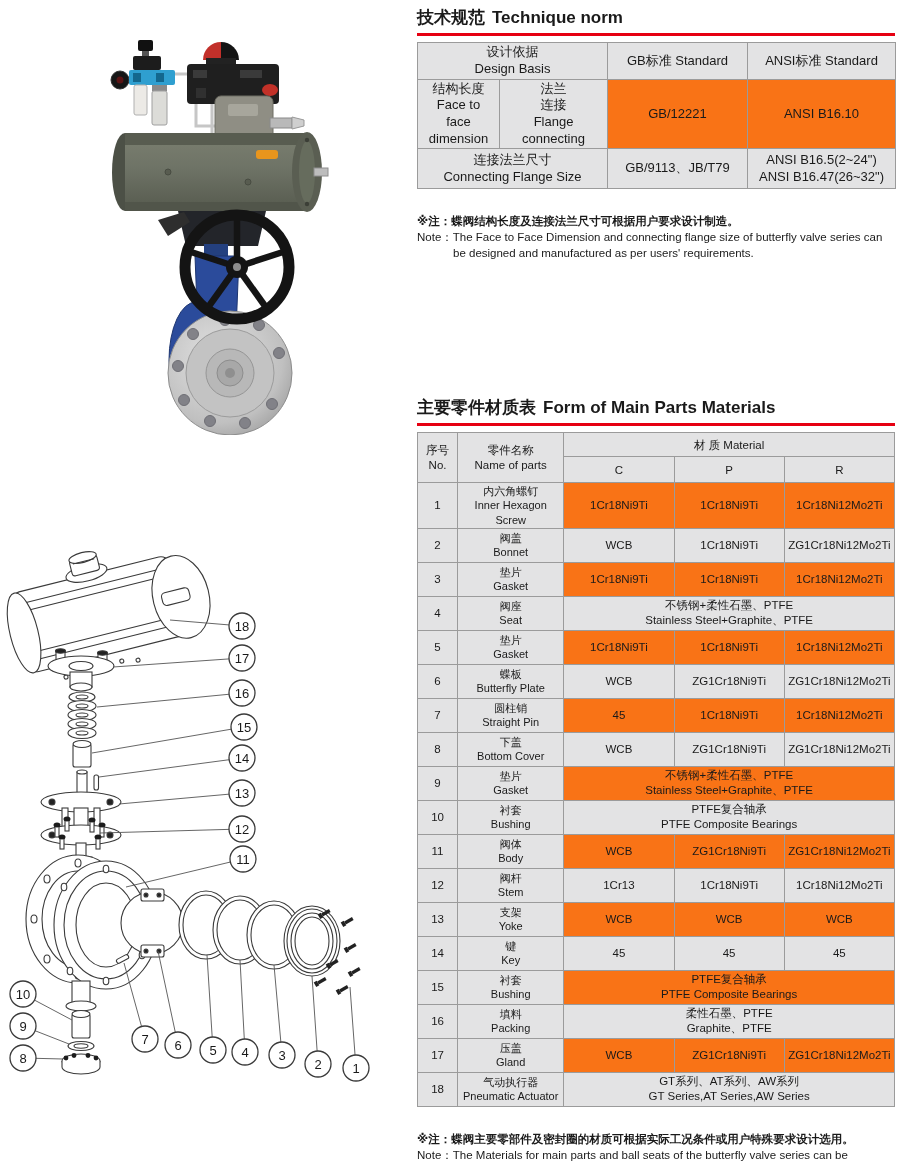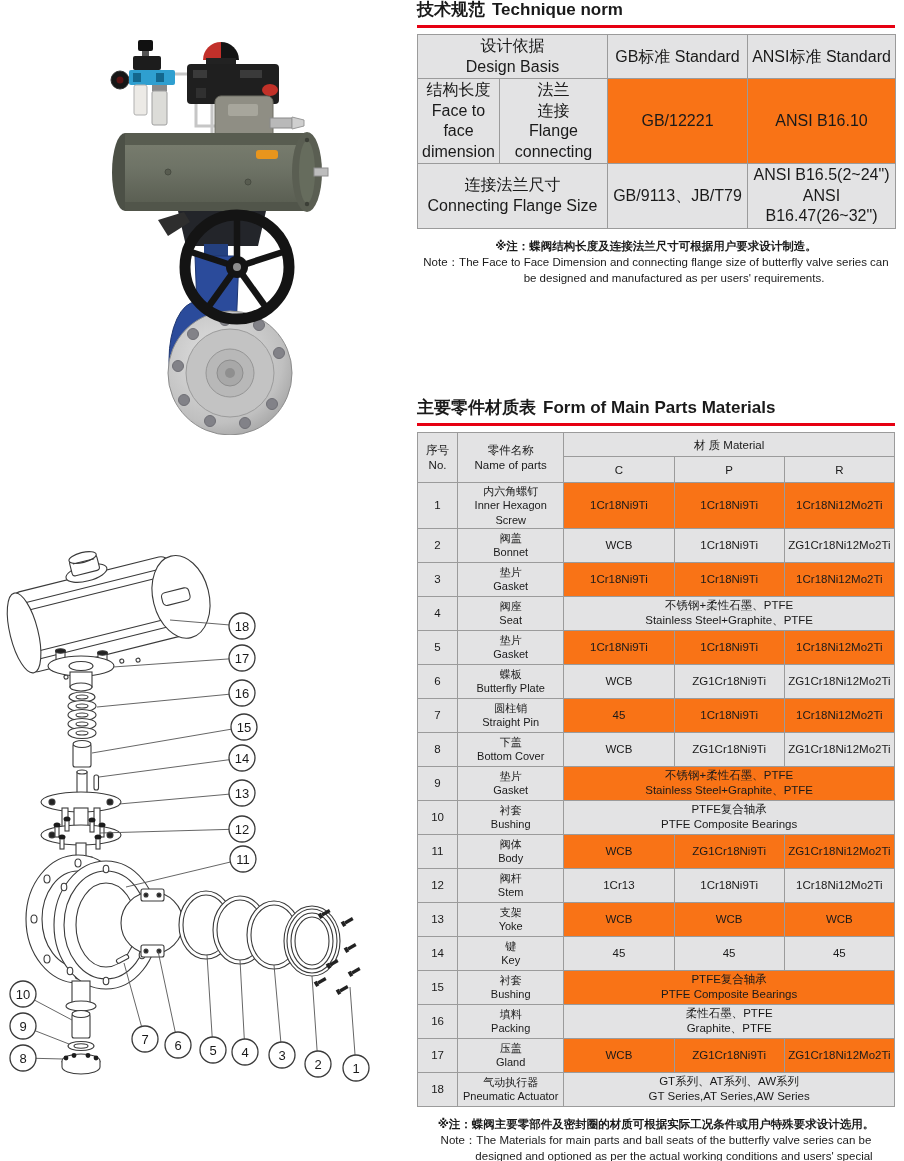--- a/index.html
+++ b/index.html
@@ -1,46 +1,46 @@
 <!DOCTYPE html>
 <html><head>
 <meta charset="utf-8">
 <style>
   html,body{margin:0;padding:0;background:#fff;}
   .page{position:relative;width:904px;height:1161px;background:#ffffff;overflow:hidden;
         font-family:"Liberation Sans","DejaVu Sans",sans-serif;color:#1a1a1a;}
 
   
   .section{position:absolute;width:478px;left:417px;}
-  .norm-section{top:0;}
+  .norm-section{top:8px;}
   .materials-section{top:398px;}
   .section-title{font-size:17px;font-weight:bold;line-height:1.2;white-space:nowrap;}
   .title-zh{margin-right:7px;}
   .red-rule{height:3px;background:#e60012;margin-top:5px;}
 
   
   table{border-collapse:collapse;width:100%;table-layout:fixed;}
   td{border:1px solid #9b9b9b;text-align:center;vertical-align:middle;
      white-space:pre-line;padding:1px 1px;line-height:1.28;}
   .g{background:#e3e3e4;}
   .w{background:#f97316;}
 
-  .norm-table{font-size:16px;margin-top:6px;}
+  .norm-table{font-size:13px;margin-top:6px;}
   .norm-table .h36{height:36px;}
   .norm-table .h58{height:58px;}
   .norm-table .h40{height:40px;}
   .norm-table .h31{height:31px;}
 
   .materials-table{font-size:11.5px;margin-top:6px;}
   .materials-table thead tr:first-child{height:24px;}
   .materials-table thead tr:last-child{height:26px;}
   .materials-table tbody tr{height:34px;}
   .materials-table .name{font-size:11px;}
 
-  .note{font-size:11.5px;margin-top:9px;line-height:1.4;text-align:center;}
+  .note{font-size:11.5px;margin-top:24px;line-height:1.4;}
   .note-zh{font-weight:bold;}
   .note-en{padding-left:36px;text-indent:-36px;}
 
   
   .photo-art{position:absolute;left:100px;top:22px;width:300px;height:413px;}
   .diagram-art{position:absolute;left:0px;top:525px;width:410px;height:600px;}
   .diagram-art text{font-family:"Liberation Sans","DejaVu Sans",sans-serif;}
 </style>
 </head>
 <body>

